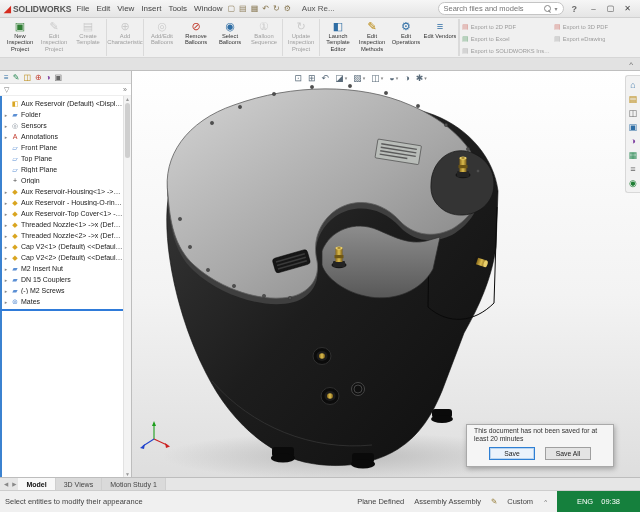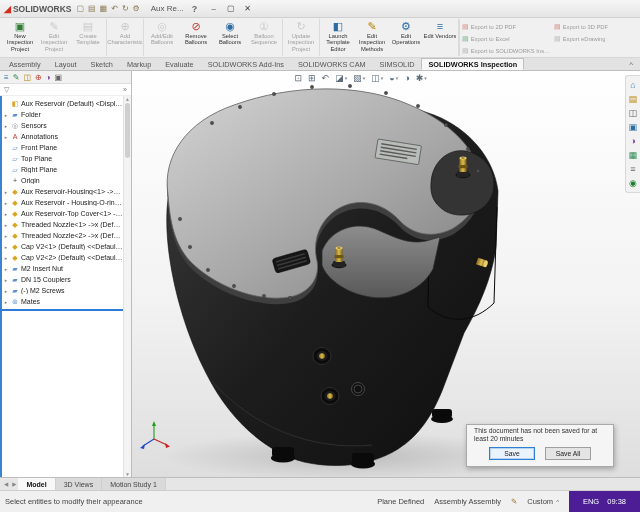--- a/index.html
+++ b/index.html
@@ -95,44 +95,57 @@
   .bottomtabs .nav{display:flex;align-items:center;padding:0 2px;font-size:5.5px;color:#888;cursor:pointer;}
   #doc-tabs{display:flex;}
   .dtab{display:flex;align-items:center;padding:0 8px;border-right:1px solid #cfcfcf;background:#dadada;color:#444;cursor:pointer;white-space:nowrap;}
   .dtab.active{background:#f8f8f8;font-weight:bold;color:#111;}
 
   
   .statusbar{height:22px;flex:0 0 22px;display:flex;align-items:center;background:#f0f0f0;border-top:1px solid #cdcdcd;
     font-size:7.5px;color:#444;gap:10px;padding-left:5px;}
   .msg{flex:1;overflow:hidden;white-space:nowrap;text-overflow:ellipsis;}
   .sb-item{white-space:nowrap;}
-  .cfg{display:flex;align-items:center;gap:3px;cursor:pointer;white-space:nowrap;}
+  .cfg{display:flex;align-items:center;gap:11px;cursor:pointer;white-space:nowrap;}
   .cfg .chev{font-size:6px;color:#666;}
   .pencil{color:#8a6d1e;cursor:pointer;}
-  .lang{height:100%;display:flex;align-items:center;gap:8px;background:#4c1d95;color:#fff;padding:0 14px;font-size:7.5px;justify-content:flex-end;}
+  .lang{height:100%;display:flex;align-items:center;gap:8px;background:#15803d;color:#fff;padding:0 20px;font-size:7.5px;justify-content:flex-end;}
 </style>
 </head>
 <body>
 
 <div class="app">
 
   <div class="titlebar">
     <span class="logo">
       <span class="logo-mark">◢</span>
       <span>SOLIDWORKS</span>
     </span>
+    <span class="menus" id="menus">
+        <span class="menu-item">File</span>
+        <span class="menu-item">Edit</span>
+        <span class="menu-item">View</span>
+        <span class="menu-item">Insert</span>
+        <span class="menu-item">Tools</span>
+        <span class="menu-item">Window</span>
+      </span>
     <span class="qicons" id="quick-icons">
         <span class="qicon">▢</span>
         <span class="qicon">▤</span>
         <span class="qicon">▦</span>
         <span class="qicon">↶</span>
         <span class="qicon">↻</span>
         <span class="qicon">⚙</span>
       </span>
     <span class="doc-title">Aux Re...</span>
+    <span class="search">
+      <input placeholder="Search files and models" style="">
+      <span class="mag"></span>
+      <span class="sdrop">▾</span>
+    </span>
     <span class="help">?</span>
     <span class="wc">
       <span>–</span>
       <span>▢</span>
       <span>✕</span>
     </span>
   </div>
 
   <div class="ribbon">
     <div id="ribbon-groups">
@@ -217,31 +230,20 @@
           <span class="elabel">Export eDrawing</span>
         </div>
         <div class="ebtn disabled">
           <span class="eicon" style="color: rgb(136, 136, 136);">▤</span>
           <span class="elabel">Export to SOLIDWORKS Inspection Project</span>
         </div>
       </div>
   </div>
 
   <div class="tabrow">
-    <div id="ribbon-tabs">
-        <div class="rtab">Assembly</div>
-        <div class="rtab">Layout</div>
-        <div class="rtab">Sketch</div>
-        <div class="rtab">Markup</div>
-        <div class="rtab">Evaluate</div>
-        <div class="rtab">SOLIDWORKS Add-Ins</div>
-        <div class="rtab">SOLIDWORKS CAM</div>
-        <div class="rtab">SIMSOLID</div>
-        <div class="rtab active">SOLIDWORKS Inspection</div>
-      </div>
     <span class="collapse">^</span>
   </div>
 
   <div class="main">
 
     <div class="panel">
       <div class="panel-tabs" id="panel-tabs">
           <span class="ptab" style="color: rgb(46, 109, 164);">≡</span>
           <span class="ptab" style="color: rgb(46, 139, 87);">✎</span>
           <span class="ptab" style="color: rgb(184, 134, 11);">◫</span>

